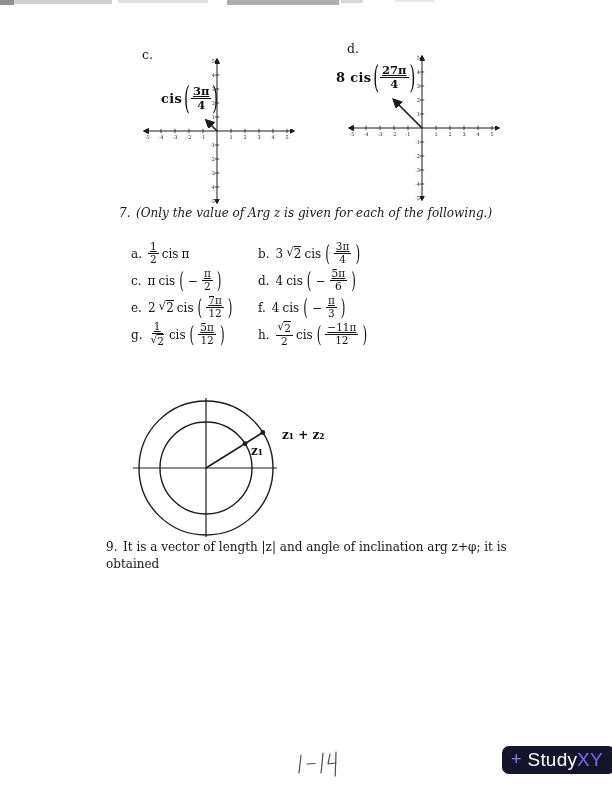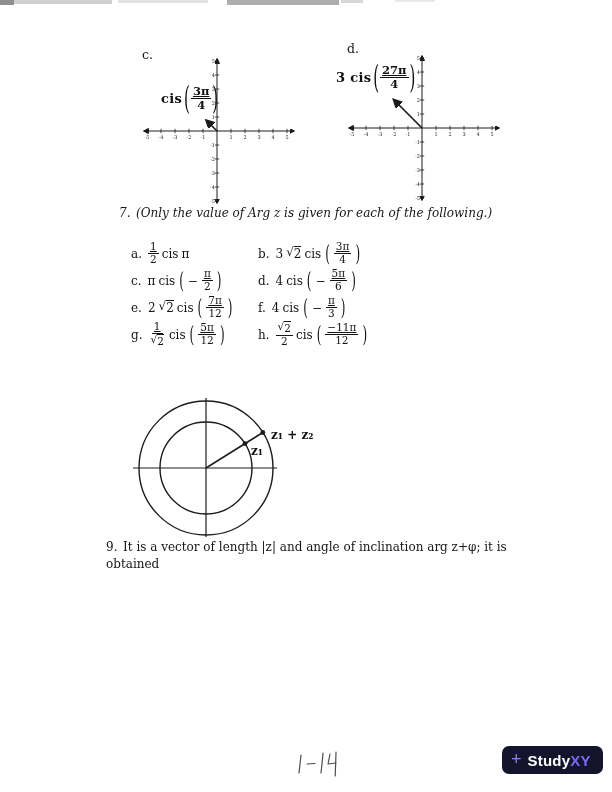--- a/index.html
+++ b/index.html
@@ -53,21 +53,21 @@
 
   
   .handw{position:absolute;overflow:visible;}
   .handw path{stroke:#4d4d4d;stroke-width:1.2;fill:none;stroke-linecap:round;stroke-linejoin:round;}
 
   
   .badge{position:absolute;left:502px;top:746px;height:28px;padding:0 12px 0 9px;
          background:#14142c;border-radius:7px;display:flex;align-items:center;gap:6px;
          font-family:"Liberation Sans","DejaVu Sans",sans-serif;cursor:pointer;}
   .plus{color:#8f7ff0;font-size:18px;font-weight:400;line-height:1;margin-top:-2px;}
-  .bname{font-size:15px;font-weight:700;color:#ffffff;letter-spacing:0.2px;}
+  .bname{font-size:19px;font-weight:400;color:#ffffff;letter-spacing:0.2px;}
   .bxy{color:#7a6af2;}
 </style>
 </head>
 <body>
 
 <div class="page">
 
   <div class="scanstrip">
     <div style="left:0;width:14px;height:5px;background:#8f8f8f;"></div>
     <div style="left:14px;width:98px;height:4px;background:#cfcfcf;"></div>
@@ -195,21 +195,21 @@
         <text x="72" y="37.8" text-anchor="end">3</text>
         <line y1="22" y2="22" x1="71.8" x2="76.2"></line>
         <text x="72" y="23.8" text-anchor="end">4</text>
         <line y1="8" y2="8" x1="71.8" x2="76.2"></line>
         <text x="72" y="9.8" text-anchor="end">5</text>
       </g>
     <line x1="74" y1="78" x2="46" y2="50" stroke-width="1.7" marker-end="url(#ad)"></line>
   </svg>
 
   <div class="veclabel" style="left:336px;top:64px;">
-    <span class="pre">3 cis</span>
+    <span class="pre">8 cis</span>
     <span class="bp">(</span>
     <span class="frac">
       <span class="num">27π</span>
       <span class="den">4</span>
     </span>
     <span class="bp">)</span>
   </div>
 
   <div class="prob" style="left:119px;top:205px;width:480px;font-style:italic;">
     <span class="pnum">7.</span><span>(Only the value of Arg z is given for each of the following.)</span>
@@ -339,21 +339,21 @@
   <svg class="gsvg" style="left:118px;top:392px;" width="210" height="152" viewBox="0 0 210 152">
     <circle cx="88" cy="76" r="67" fill="none" stroke="#1c1c1c" stroke-width="1.4"></circle>
     <circle cx="88" cy="76" r="46" fill="none" stroke="#1c1c1c" stroke-width="1.4"></circle>
     <line x1="15" y1="76" x2="159" y2="76" stroke="#1c1c1c" stroke-width="1.2"></line>
     <line x1="88" y1="6" x2="88" y2="145" stroke="#1c1c1c" stroke-width="1.2"></line>
     <line x1="88" y1="76" x2="144.8" y2="40.5" stroke="#1c1c1c" stroke-width="1.5"></line>
     <circle cx="127" cy="51.6" r="2.4" fill="#1c1c1c"></circle>
     <circle cx="144.8" cy="40.5" r="2.4" fill="#1c1c1c"></circle>
   </svg>
   <div class="figlabel" style="left:251px;top:444px;">z₁</div>
-  <div class="figlabel" style="left:271px;top:428px;">z₁ + z₂</div>
+  <div class="figlabel" style="left:282px;top:428px;">z₁ + z₂</div>
 
   <div class="prob" style="left:106px;top:539px;width:420px;">
     <span class="pnum">9.</span><span>It is a vector of length |z| and angle of inclination arg z+φ; it is obtained</span>
   </div>
 
   <svg class="handw" style="left:290px;top:748px;" width="60" height="32" viewBox="0 0 60 32" aria-label="1-14">
     <path d="M11,7 C10.5,13 9.5,20 9,25"></path>
     <path d="M17,16 L25,15.5"></path>
     <path d="M33,5 C32.5,12 31.5,20 31,25"></path>
     <path d="M40,6 L38,16 L46,15"></path>

